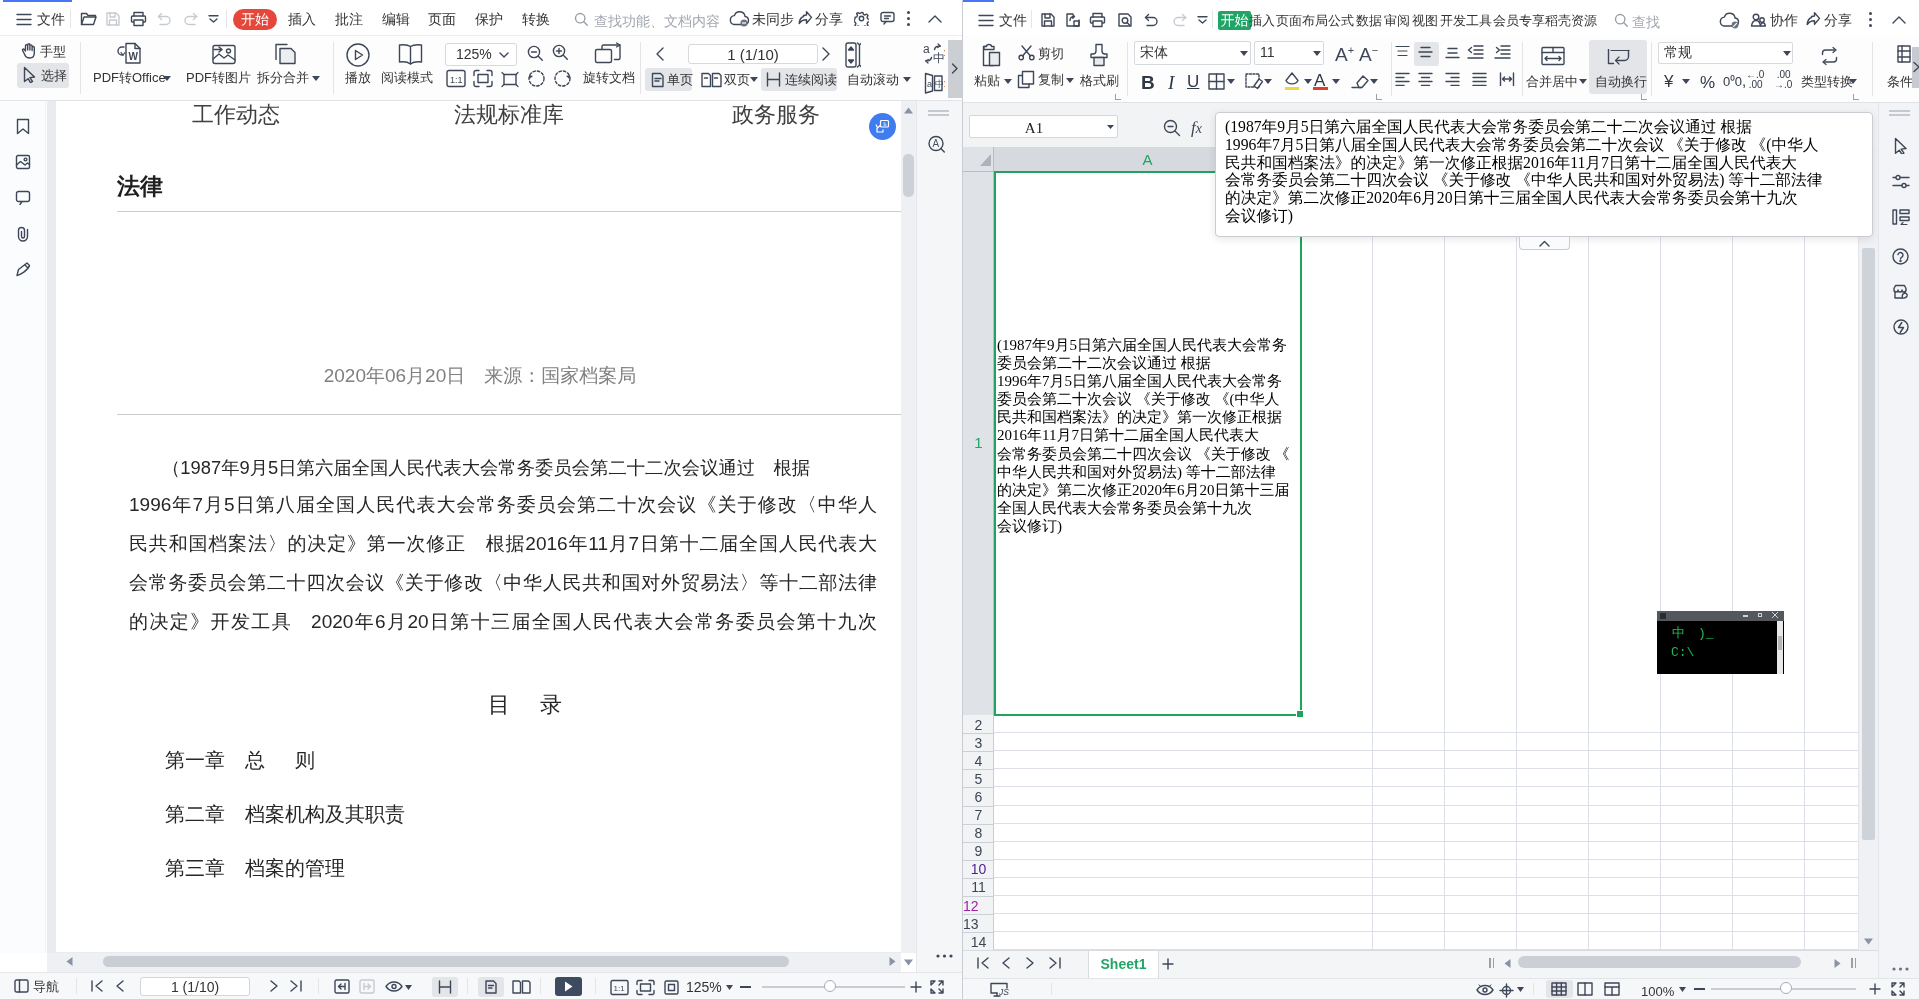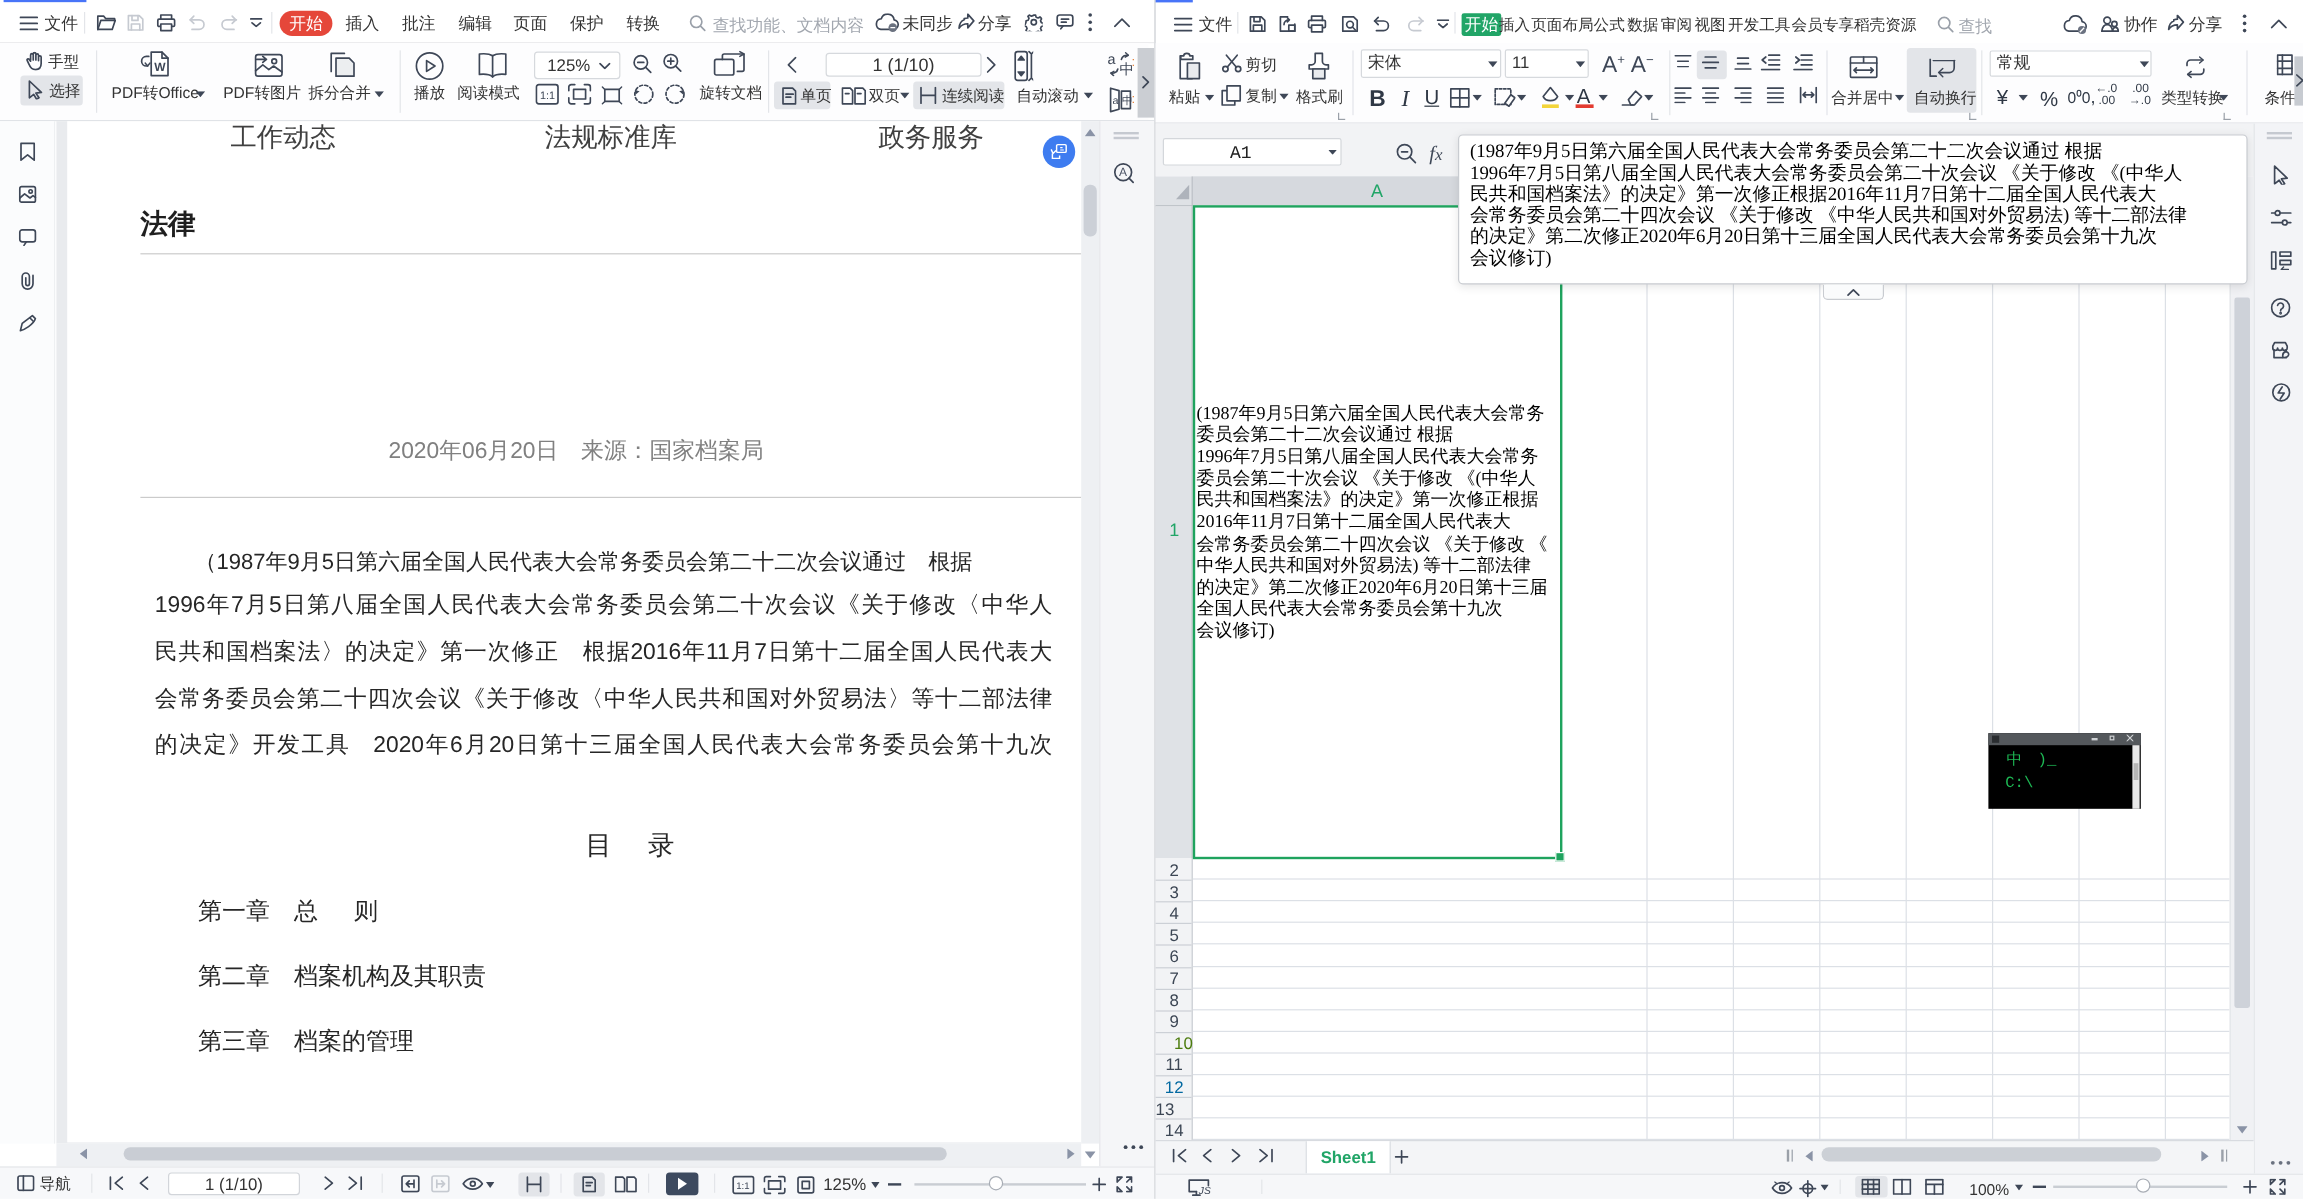--- a/index.html
+++ b/index.html
@@ -823,21 +823,21 @@
       </g>
     </svg>
  <div class="a t13" style="left:924px;top:75px;white-space:nowrap;overflow:hidden;width:33px">条件格</div>
  <div class="a" style="left:949px;top:47px;width:8px;height:41px;background:#c7cbd1"></div>
  <svg class="a" style="left:950px;top:61px" width="7" height="12">
       <path class="ic" stroke-width="1.4" d="M1 1.5l5 4.5-5 4.5"></path>
     </svg>
 
  <div class="a" style="left:0;top:103px;width:957px;height:44px;background:#f2f3f5"></div>
  <div class="a" style="left:6px;top:115px;width:149px;height:23px;background:#fff;border:1px solid #d4d7db;border-radius:2px"></div>
- <div class="a" style="left:6px;top:120px;width:130px;text-align:center;font-size:15px;color:#222;font-family:Liberation Mono, monospace">A1</div>
+ <div class="a" style="left:6px;top:120px;width:130px;text-align:center;font-size:15px;color:#222;font-family:Liberation Serif, serif">A1</div>
  <svg class="a" style="left:144px;top:125px" width="7" height="4">
       <path class="icf" fill="#555" d="M0 0h7L3.5 4z"></path>
     </svg>
  <svg class="a" style="left:200px;top:119px" width="18" height="18">
       <g class="ic" stroke-width="1.3">
         <circle cx="7.5" cy="7.5" r="6"></circle>
         <path d="M12 12l4.5 4.5M5 7.5h5"></path>
       </g>
     </svg>
  <div class="a" style="left:228px;top:118px;font-size:17px;font-style:italic;color:#3e4757;font-family:'Liberation Serif',serif">f<span style="font-size:14px">x</span></div>
@@ -865,25 +865,25 @@
  <div class="a" style="left:0;top:770.8px;width:31px;text-align:center;font-size:14px;color:#3c4654">5</div>
  <div class="a" style="left:0;top:787.4px;width:30px;height:1px;background:#ccd0d6"></div>
  <div class="a" style="left:0;top:788.9px;width:31px;text-align:center;font-size:14px;color:#3c4654">6</div>
  <div class="a" style="left:0;top:805.5px;width:30px;height:1px;background:#ccd0d6"></div>
  <div class="a" style="left:0;top:807.0px;width:31px;text-align:center;font-size:14px;color:#3c4654">7</div>
  <div class="a" style="left:0;top:823.6px;width:30px;height:1px;background:#ccd0d6"></div>
  <div class="a" style="left:0;top:825.1px;width:31px;text-align:center;font-size:14px;color:#3c4654">8</div>
  <div class="a" style="left:0;top:841.7px;width:30px;height:1px;background:#ccd0d6"></div>
  <div class="a" style="left:0;top:843.2px;width:31px;text-align:center;font-size:14px;color:#3c4654">9</div>
  <div class="a" style="left:0;top:859.8px;width:30px;height:1px;background:#ccd0d6"></div>
- <div class="a" style="left:0;top:861.3px;width:31px;text-align:right;font-size:14px;color:#4d7c0f">10</div>
+ <div class="a" style="left:0;top:861.3px;width:31px;text-align:center;font-size:14px;color:#4c1d95">10</div>
  <div class="a" style="left:0;top:877.9px;width:30px;height:1px;background:#ccd0d6"></div>
  <div class="a" style="left:0;top:879.4px;width:31px;text-align:center;font-size:14px;color:#3c4654">11</div>
  <div class="a" style="left:0;top:896.0px;width:30px;height:1px;background:#ccd0d6"></div>
- <div class="a" style="left:0;top:897.5px;width:31px;text-align:center;font-size:14px;color:#0369a1">12</div>
+ <div class="a" style="left:0;top:897.5px;width:31px;font-size:14px;color:#a21caf">12</div>
  <div class="a" style="left:0;top:914.1px;width:30px;height:1px;background:#ccd0d6"></div>
  <div class="a" style="left:0;top:915.6px;width:31px;text-align:left;font-size:14px;color:#3c4654">13</div>
  <div class="a" style="left:0;top:932.2px;width:30px;height:1px;background:#ccd0d6"></div>
  <div class="a" style="left:0;top:933.7px;width:31px;text-align:center;font-size:14px;color:#3c4654">14</div>
  <div class="a" style="left:0;top:950.3px;width:30px;height:1px;background:#ccd0d6"></div>
 
  <div class="a" style="left:31px;top:732.1px;width:864px;height:1px;background:#dce0e6"></div>
  <div class="a" style="left:31px;top:750.2px;width:864px;height:1px;background:#dce0e6"></div>
  <div class="a" style="left:31px;top:768.3px;width:864px;height:1px;background:#dce0e6"></div>
  <div class="a" style="left:31px;top:786.4px;width:864px;height:1px;background:#dce0e6"></div>

